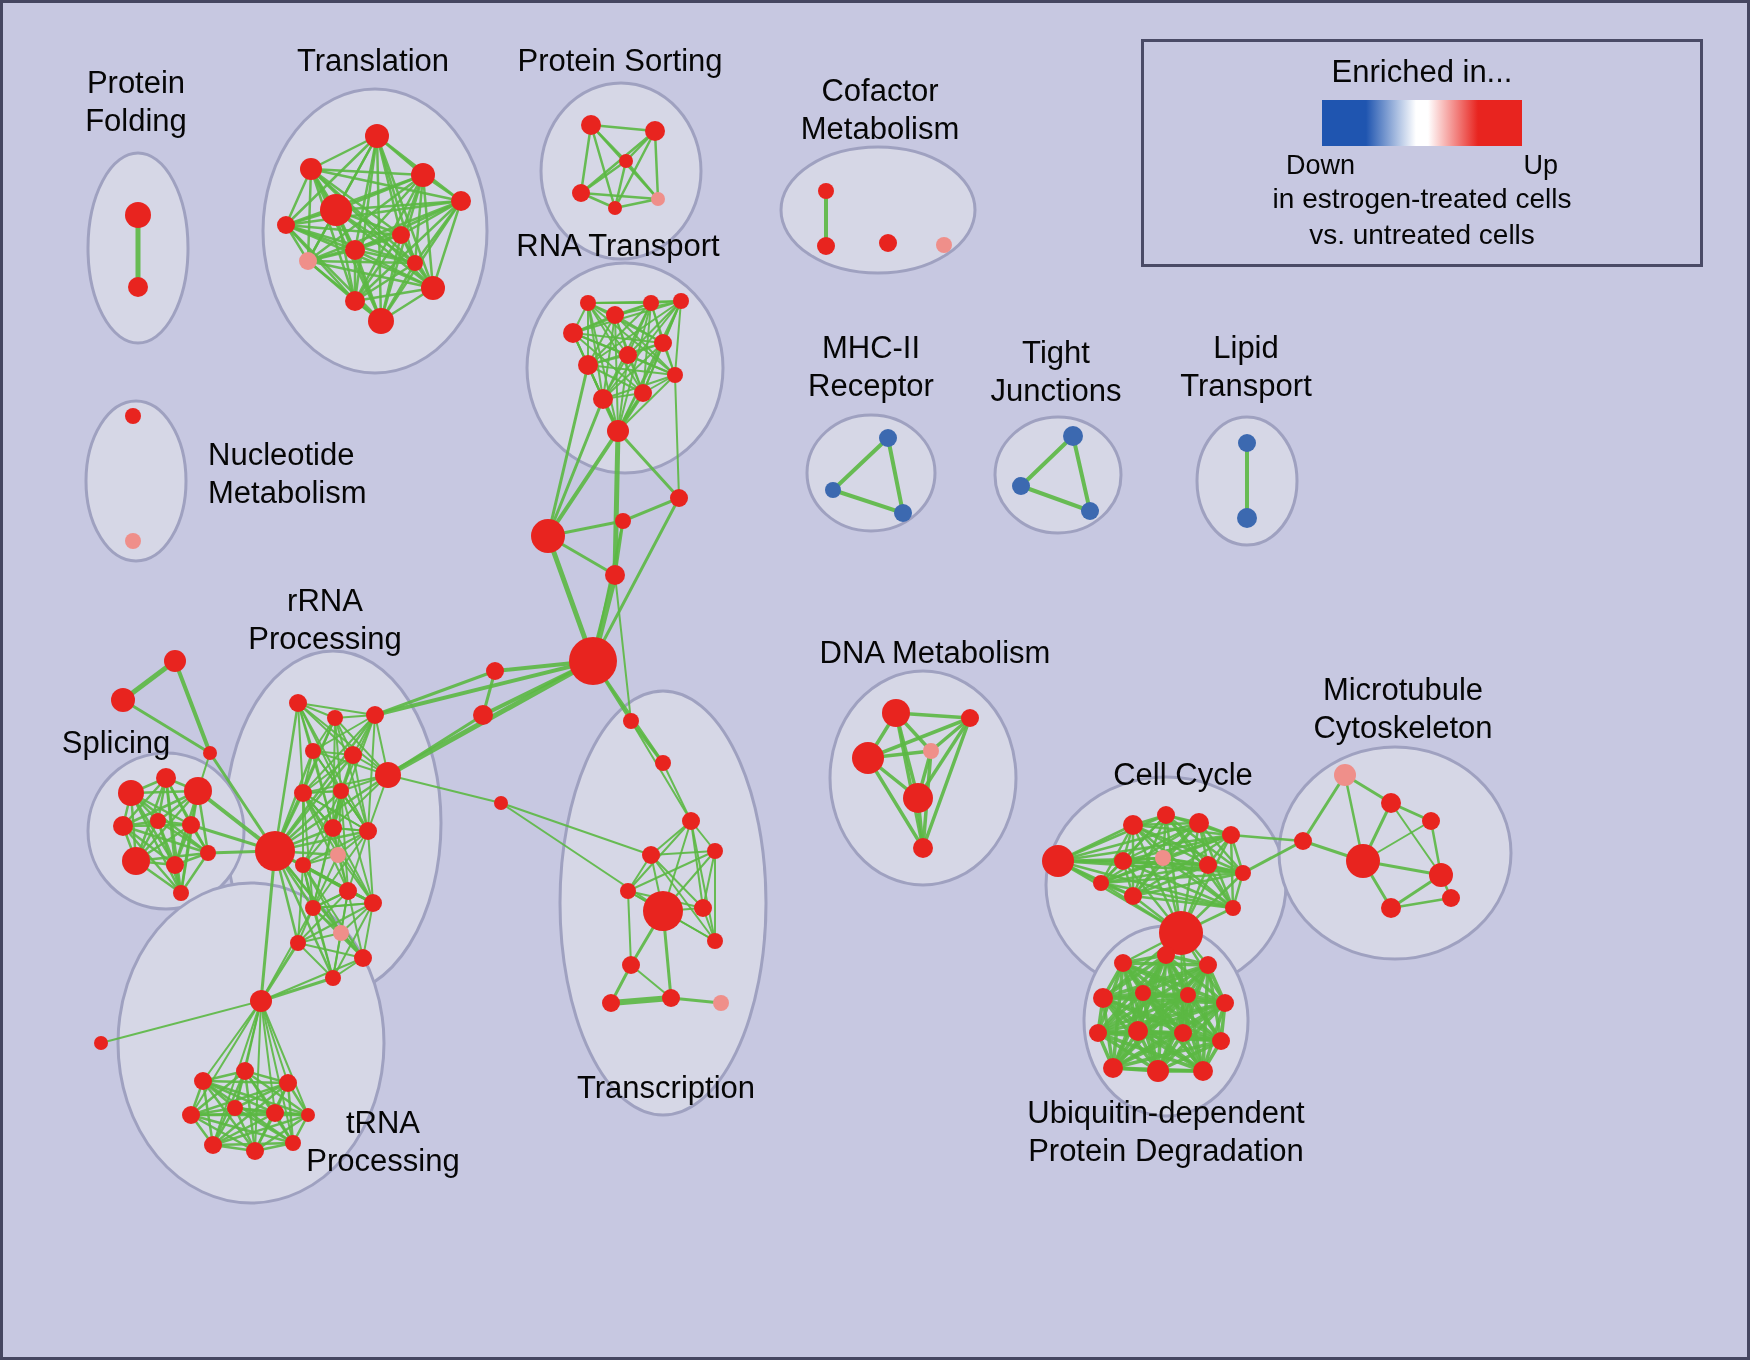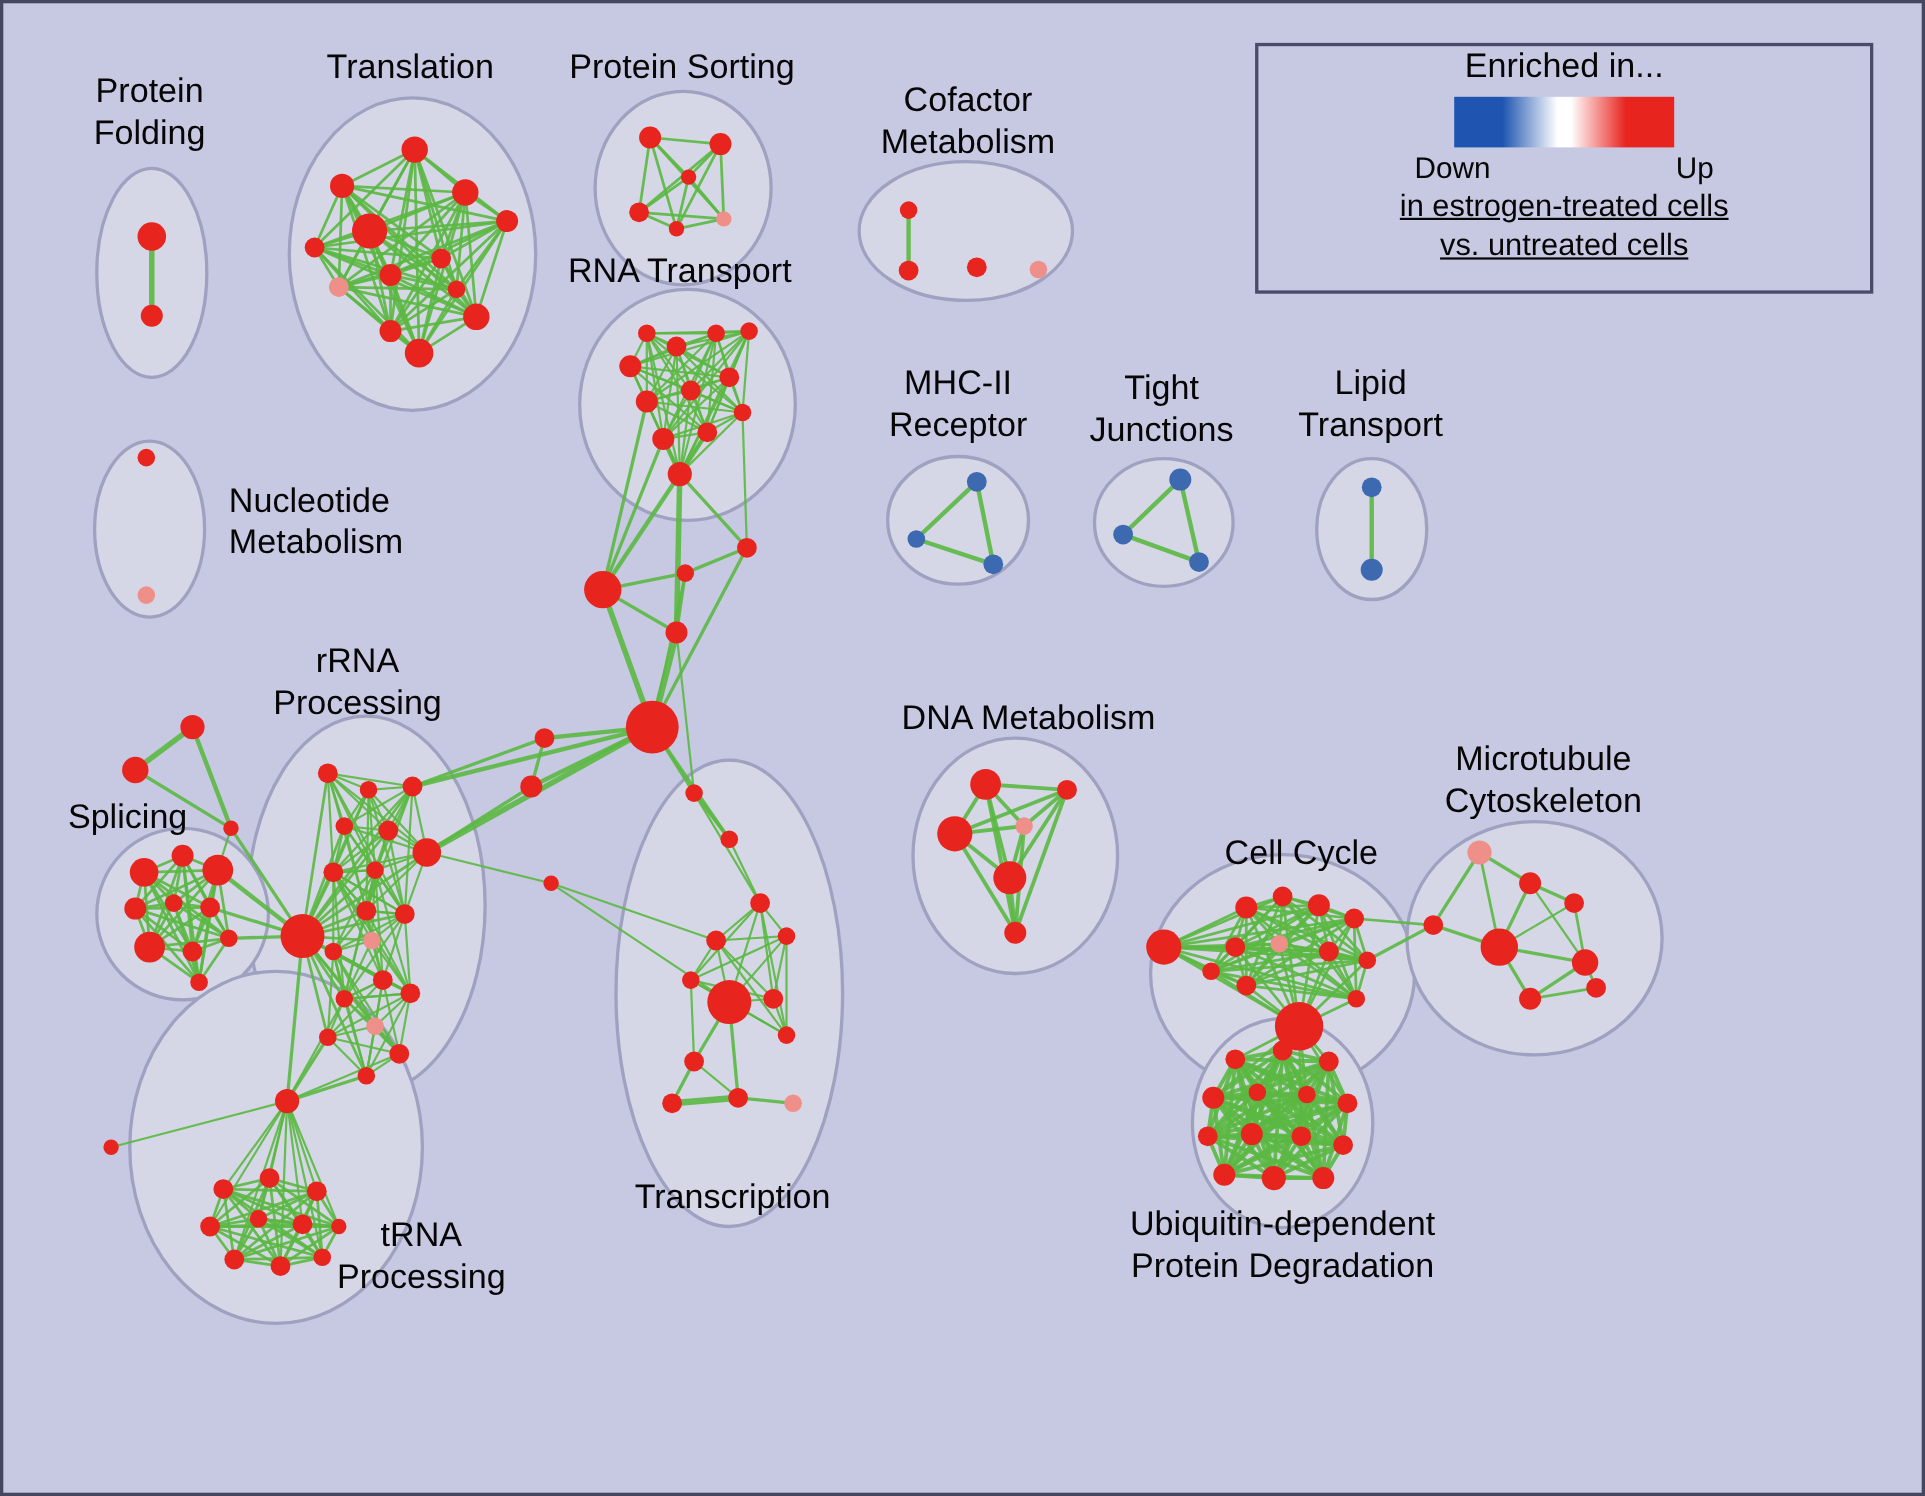--- a/index.html
+++ b/index.html
@@ -6,27 +6,27 @@
   html,body { background:#ffffff; font-family:"Liberation Sans", sans-serif; }
   .figure {
     position:relative; width:1750px; height:1360px;
     background:#c7c8e1; border:3px solid #454660; overflow:hidden;
   }
   .figure svg { position:absolute; left:0; top:0; }
   .cluster-label { font-size:31px; fill:#060606; }
   .legend {
     position:absolute; left:1138px; top:36px; width:562px; height:228px;
     border:3px solid #4a4b66; display:flex; flex-direction:column;
-    align-items:center; 
+    align-items:center; padding-top:12px;
   }
   .legend-title { font-size:31px; color:#060606; }
   .legend-bar { width:200px; height:46px; margin:10px 0 4px;
     background:linear-gradient(90deg,#1f55b0 0%,#1f55b0 22%,#ffffff 47%,#ffffff 53%,#e8241f 78%,#e8241f 100%); }
   .legend-ends { width:272px; display:flex; justify-content:space-between; font-size:27px; color:#060606; }
-  .legend-sub { font-size:28px; line-height:1.3; color:#060606;text-decoration:underline; }
+  .legend-sub { font-size:28px; line-height:1.3; color:#060606; }
 </style>
 </head>
 <body>
 
 <div class="figure">
   <svg id="network-svg" width="1750" height="1360" viewBox="0 0 1750 1360">
       <g>
         <ellipse cx="135" cy="245" rx="50" ry="95" fill="#d6d7e6" stroke="#9fa1c0" stroke-width="3"></ellipse>
         <ellipse cx="372" cy="228" rx="112" ry="142" fill="#d6d7e6" stroke="#9fa1c0" stroke-width="3"></ellipse>
         <ellipse cx="618" cy="168" rx="80" ry="88" fill="#d6d7e6" stroke="#9fa1c0" stroke-width="3"></ellipse>

